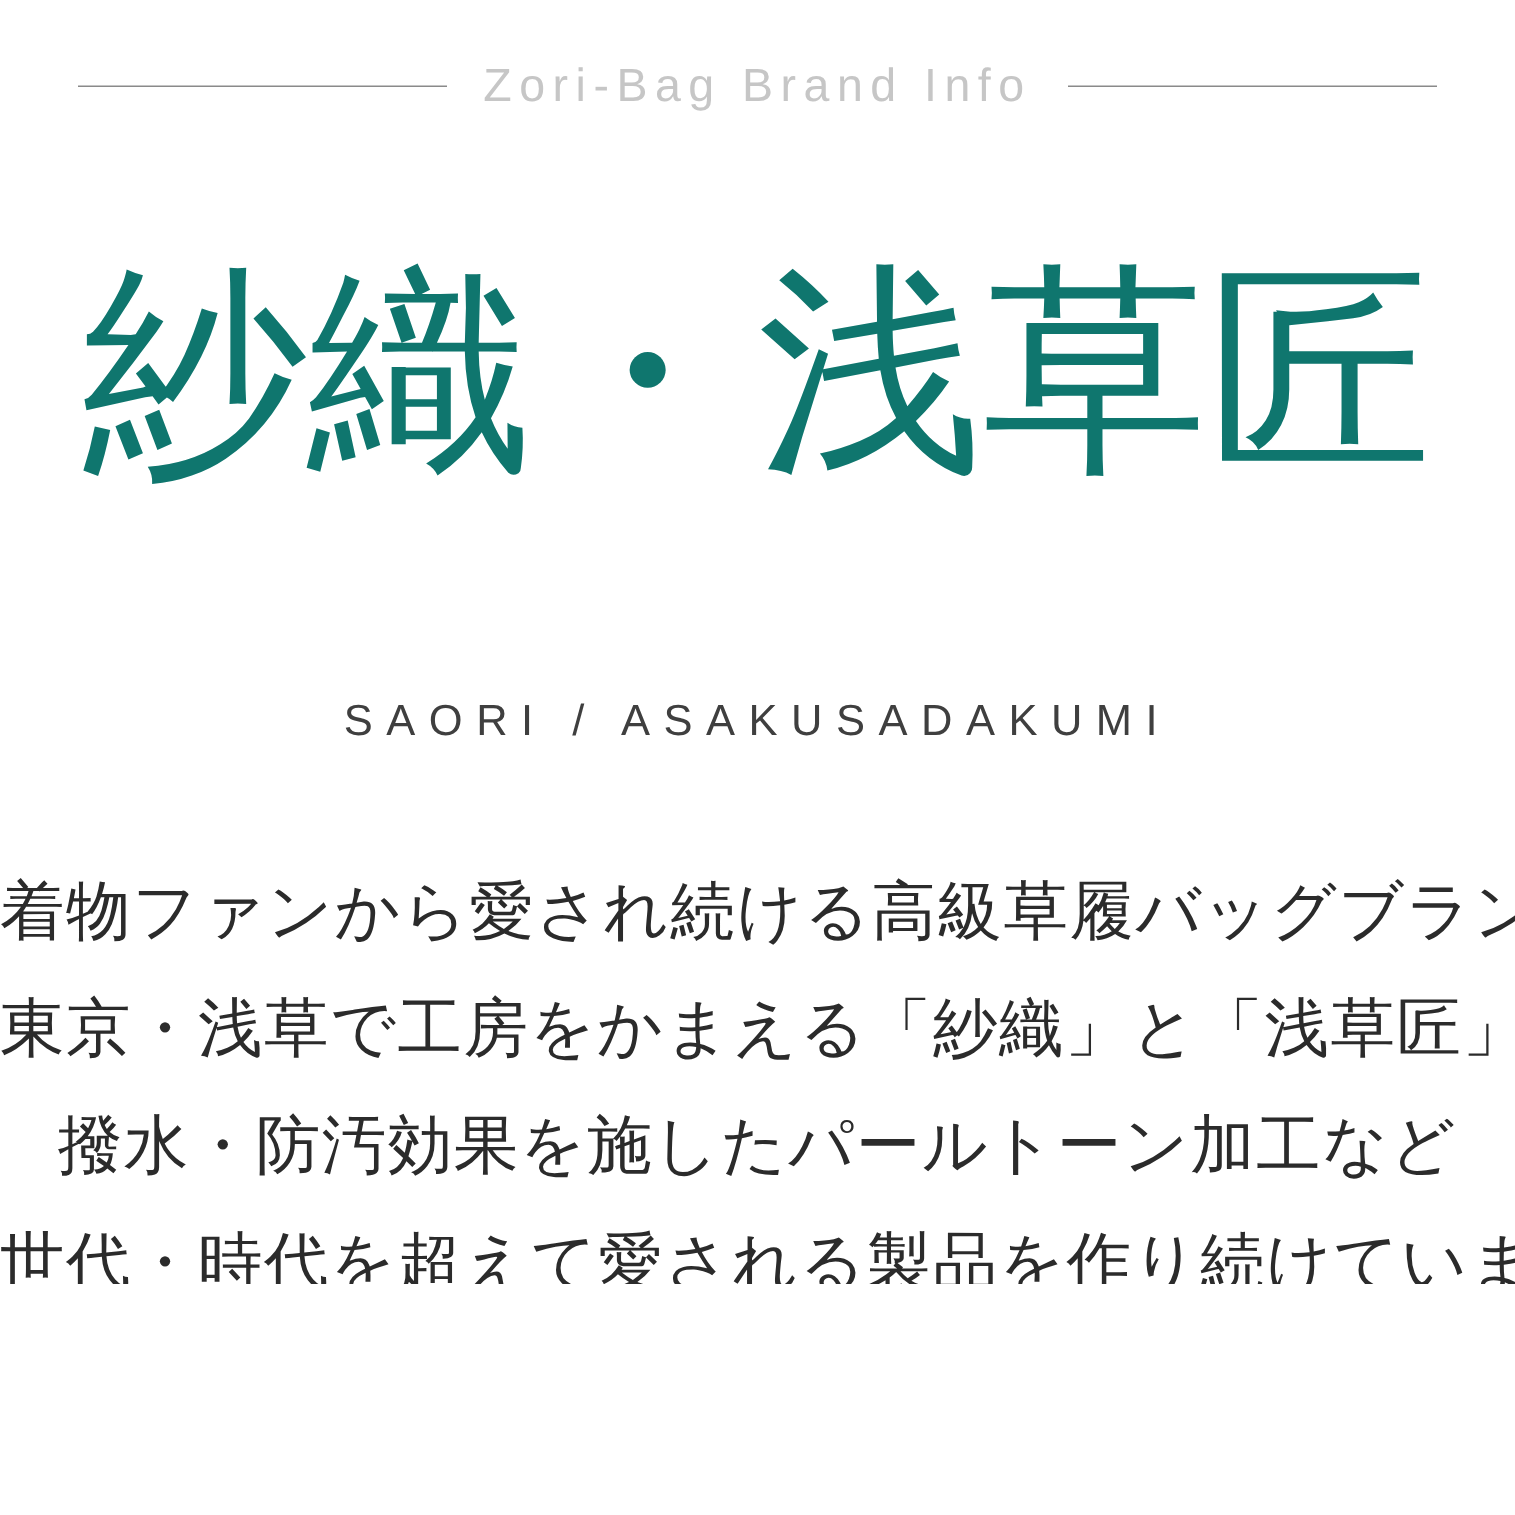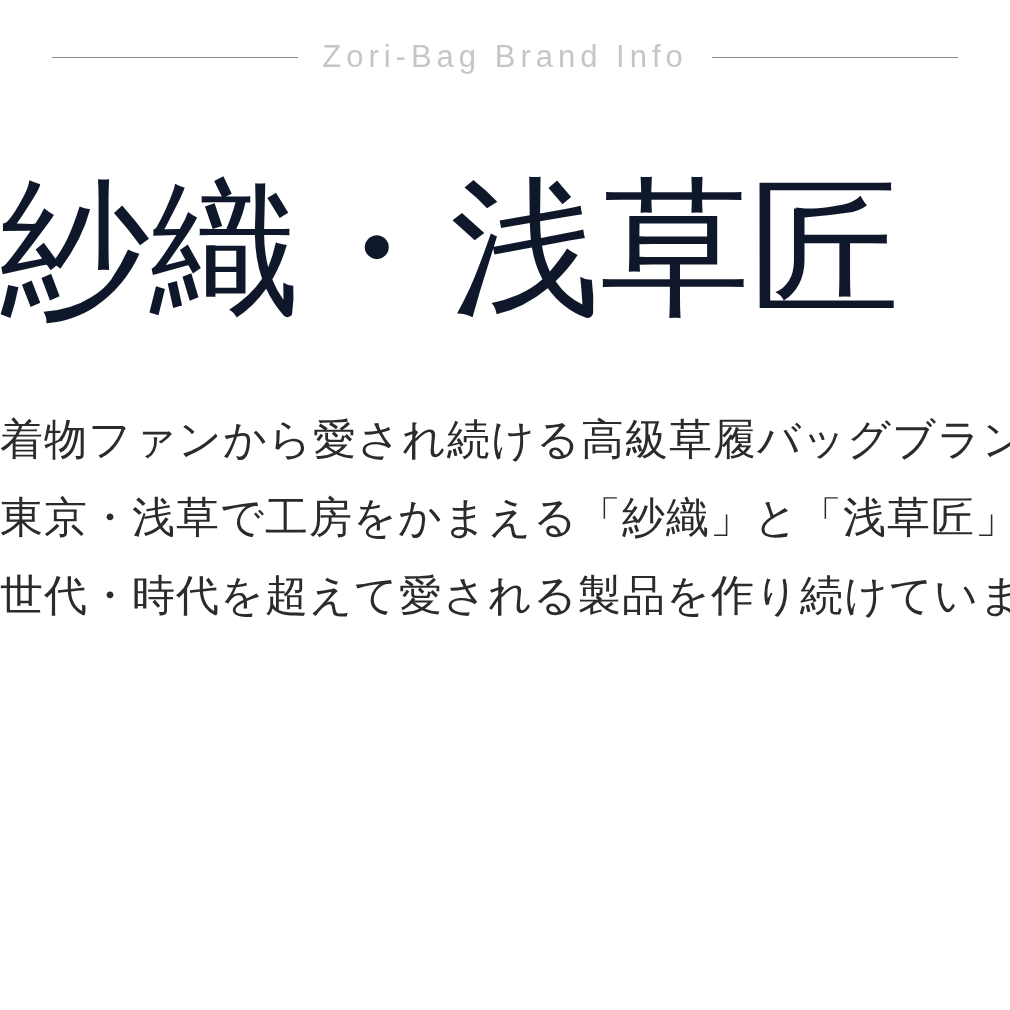--- a/index.html
+++ b/index.html
@@ -9,20 +9,21 @@
     height: 1010px;
     background: #ffffff;
   }
 
   .page {
     position: relative;
     width: 1010px;
     height: 856px;
     background: #ffffff;
     overflow: hidden;
+    text-align: center;
   }
 
   
   .header {
     display: flex;
     align-items: center;
     justify-content: center;
     gap: 24px;
     padding-top: 38px;
     height: 76px;
@@ -43,21 +44,21 @@
   }
 
   
   .title {
     margin-top: 95px;
     font-family: "Liberation Serif", "DejaVu Serif", serif;
     font-weight: 500;
     font-size: 150px;
     line-height: 1.05;
     letter-spacing: 0px;
-    color: #0f172a;
+    color: #0f766e;
     white-space: nowrap;
   }
 
   
   .subtitle {
     margin-top: 136px;
     font-family: "Liberation Sans", "DejaVu Sans", sans-serif;
     font-weight: 300;
     font-size: 29px;
     letter-spacing: 9px;
@@ -85,20 +86,22 @@
 <div class="page">
 
   <div class="header">
     <span class="rule"></span>
     <span class="header-label">Zori-Bag Brand Info</span>
     <span class="rule"></span>
   </div>
 
   <h1 class="title">紗織・浅草匠</h1>
 
+  <div class="subtitle">SAORI / ASAKUSADAKUMI</div>
 
   <div class="description">
     <p>着物ファンから愛され続ける高級草履バッグブランド。</p>
     <p>東京・浅草で工房をかまえる「紗織」と「浅草匠」は</p>
+    <p>撥水・防汚効果を施したパールトーン加工など</p>
     <p>世代・時代を超えて愛される製品を作り続けています。</p>
   </div>
 
 </div>
 
 </body></html>

